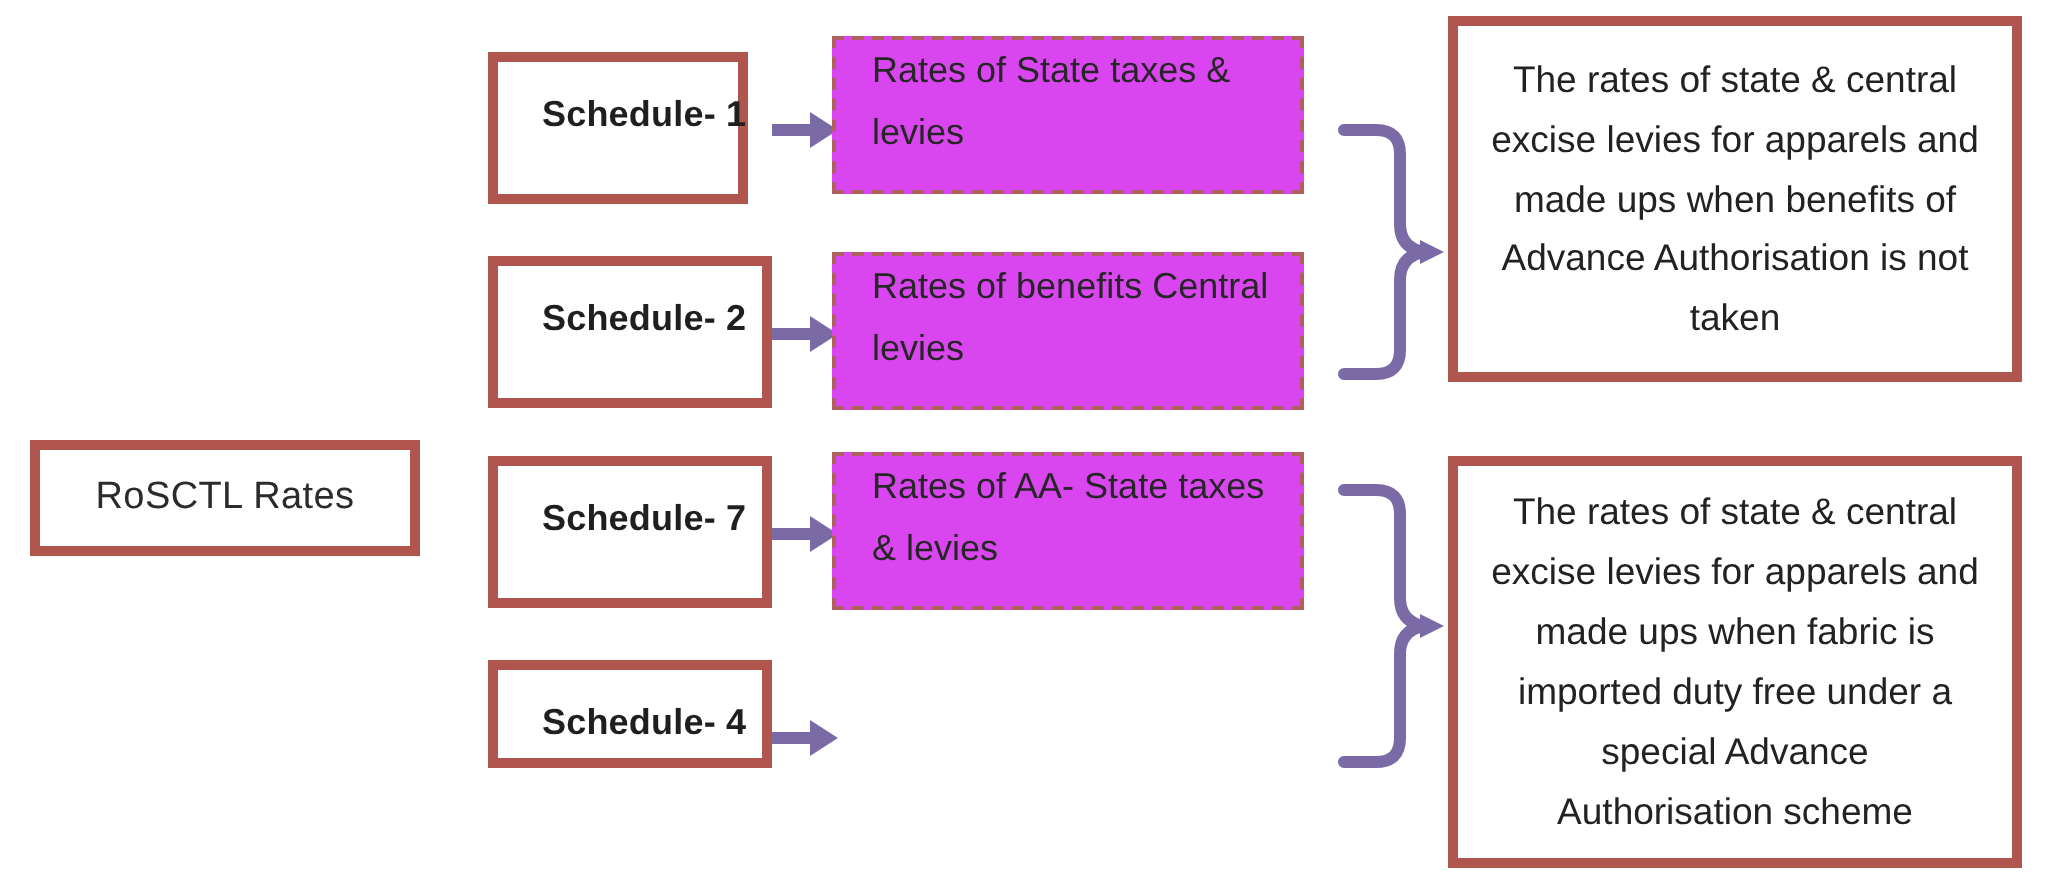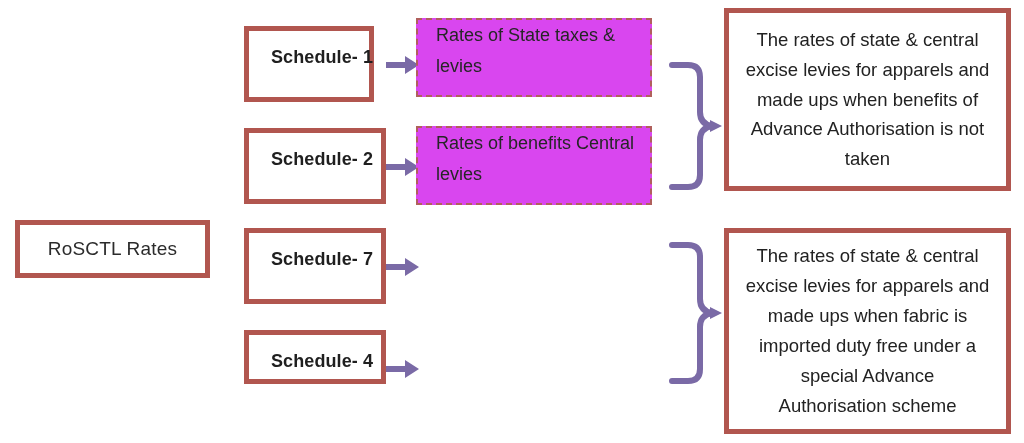--- a/index.html
+++ b/index.html
@@ -122,20 +122,23 @@
   </div>
 
   <div class="solid-box top-left" style="left:244px; top:228px; width:142px; height:76px;">
     <span class="schedule-label">Schedule- 7</span>
   </div>
 
   <svg class="arrow" style="left:386px; top:256px;" width="34" height="22" viewBox="0 0 34 22">
     <path d="M0 8 H19 V2 L33 11 L19 20 V14 H0 Z" fill="#7a6aa6"></path>
   </svg>
 
+  <div class="dashed-box" style="left:416px; top:226px; width:236px; height:79px;">
+    <span class="dashed-text">Rates of AA- State taxes &amp; levies</span>
+  </div>
 
   <div class="solid-box top-left" style="left:244px; top:330px; width:142px; height:54px;">
     <span class="schedule-label">Schedule- 4</span>
   </div>
 
   <svg class="arrow" style="left:386px; top:358px;" width="34" height="22" viewBox="0 0 34 22">
     <path d="M0 8 H19 V2 L33 11 L19 20 V14 H0 Z" fill="#7a6aa6"></path>
   </svg>
 
 

